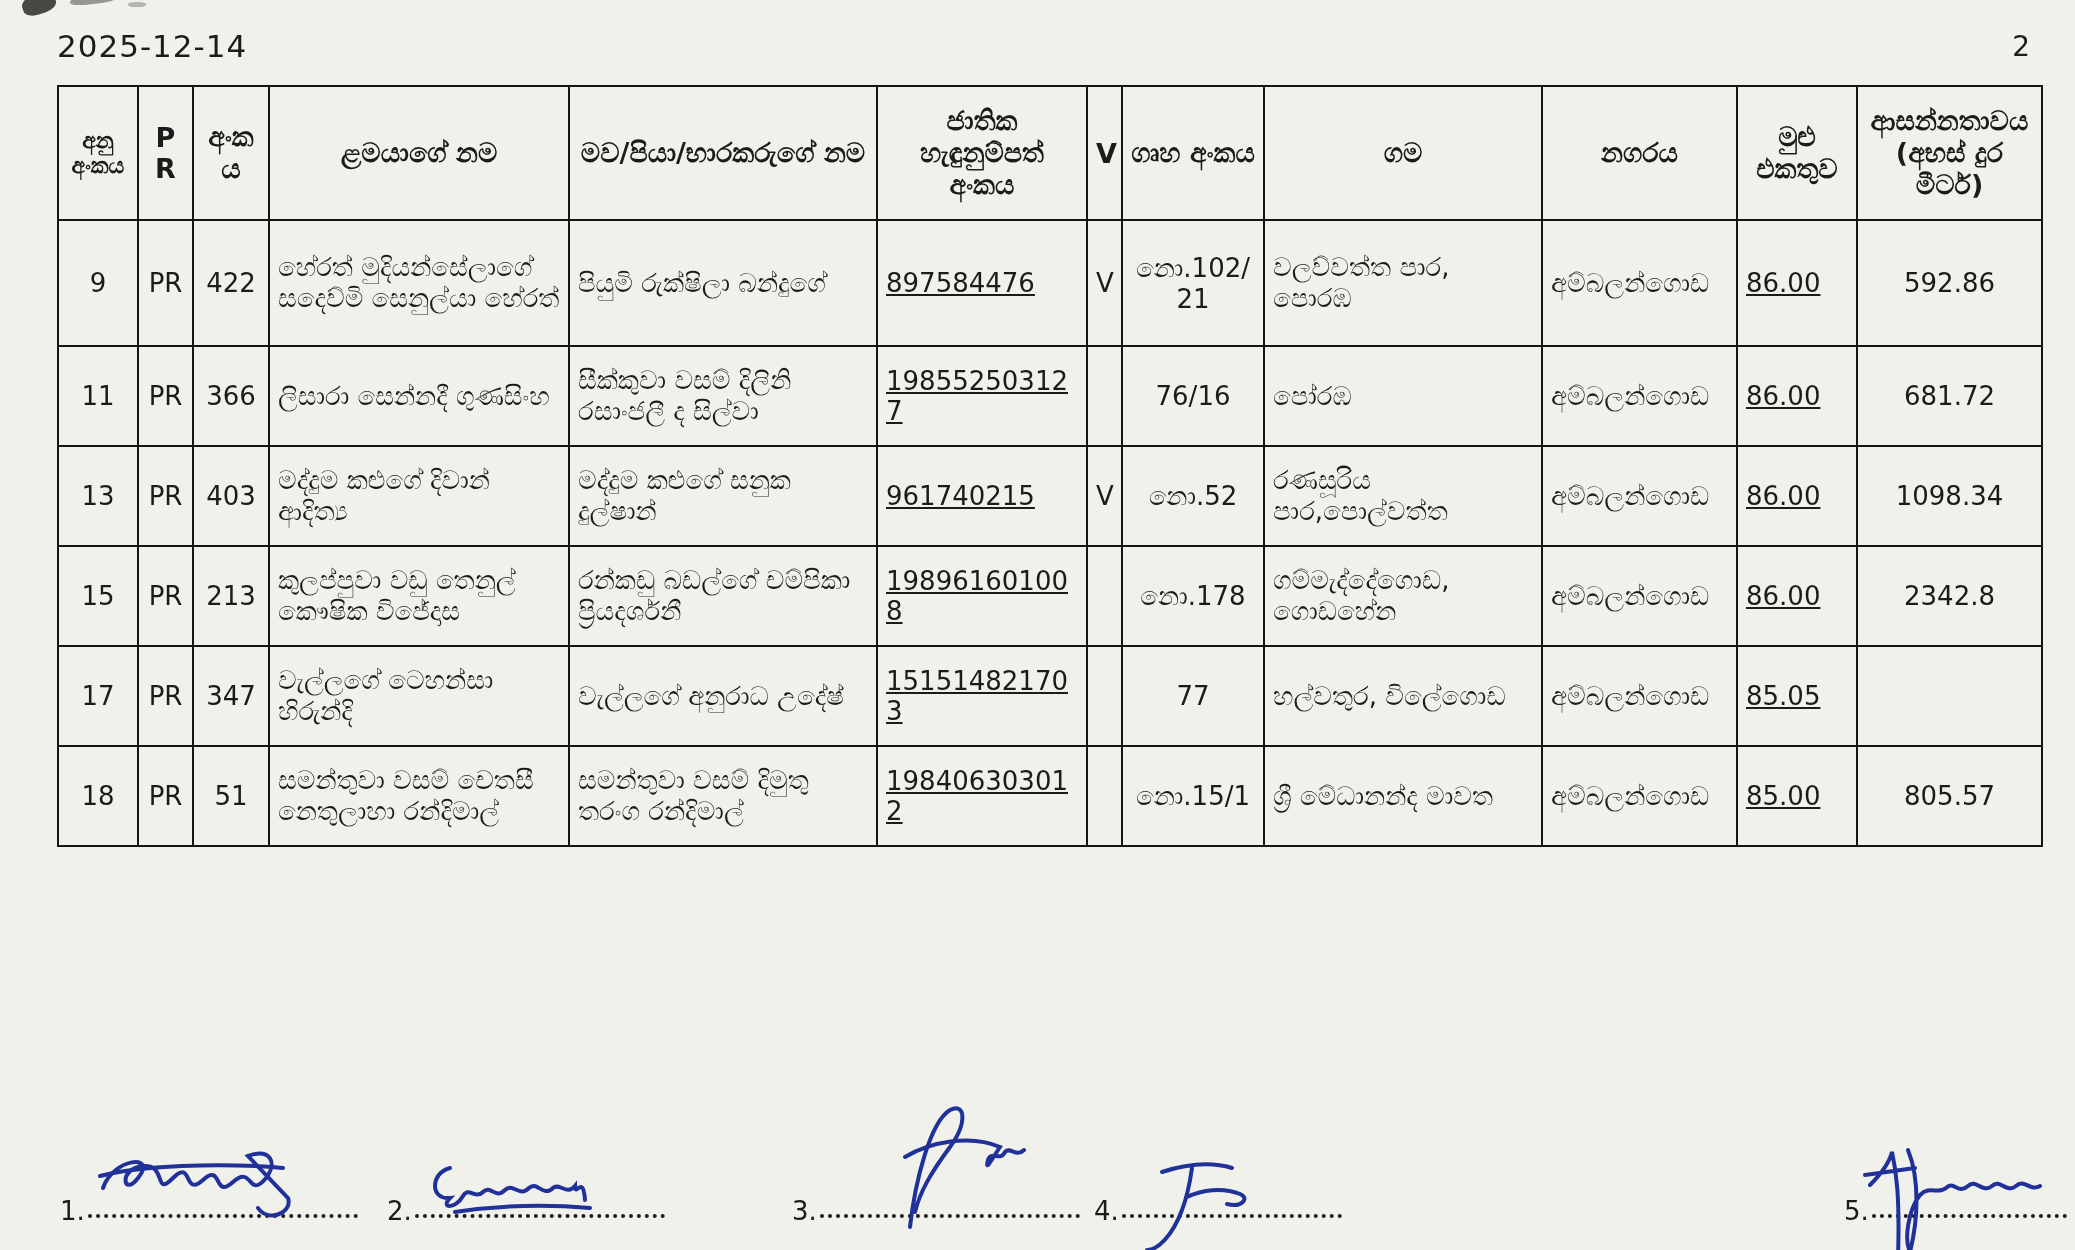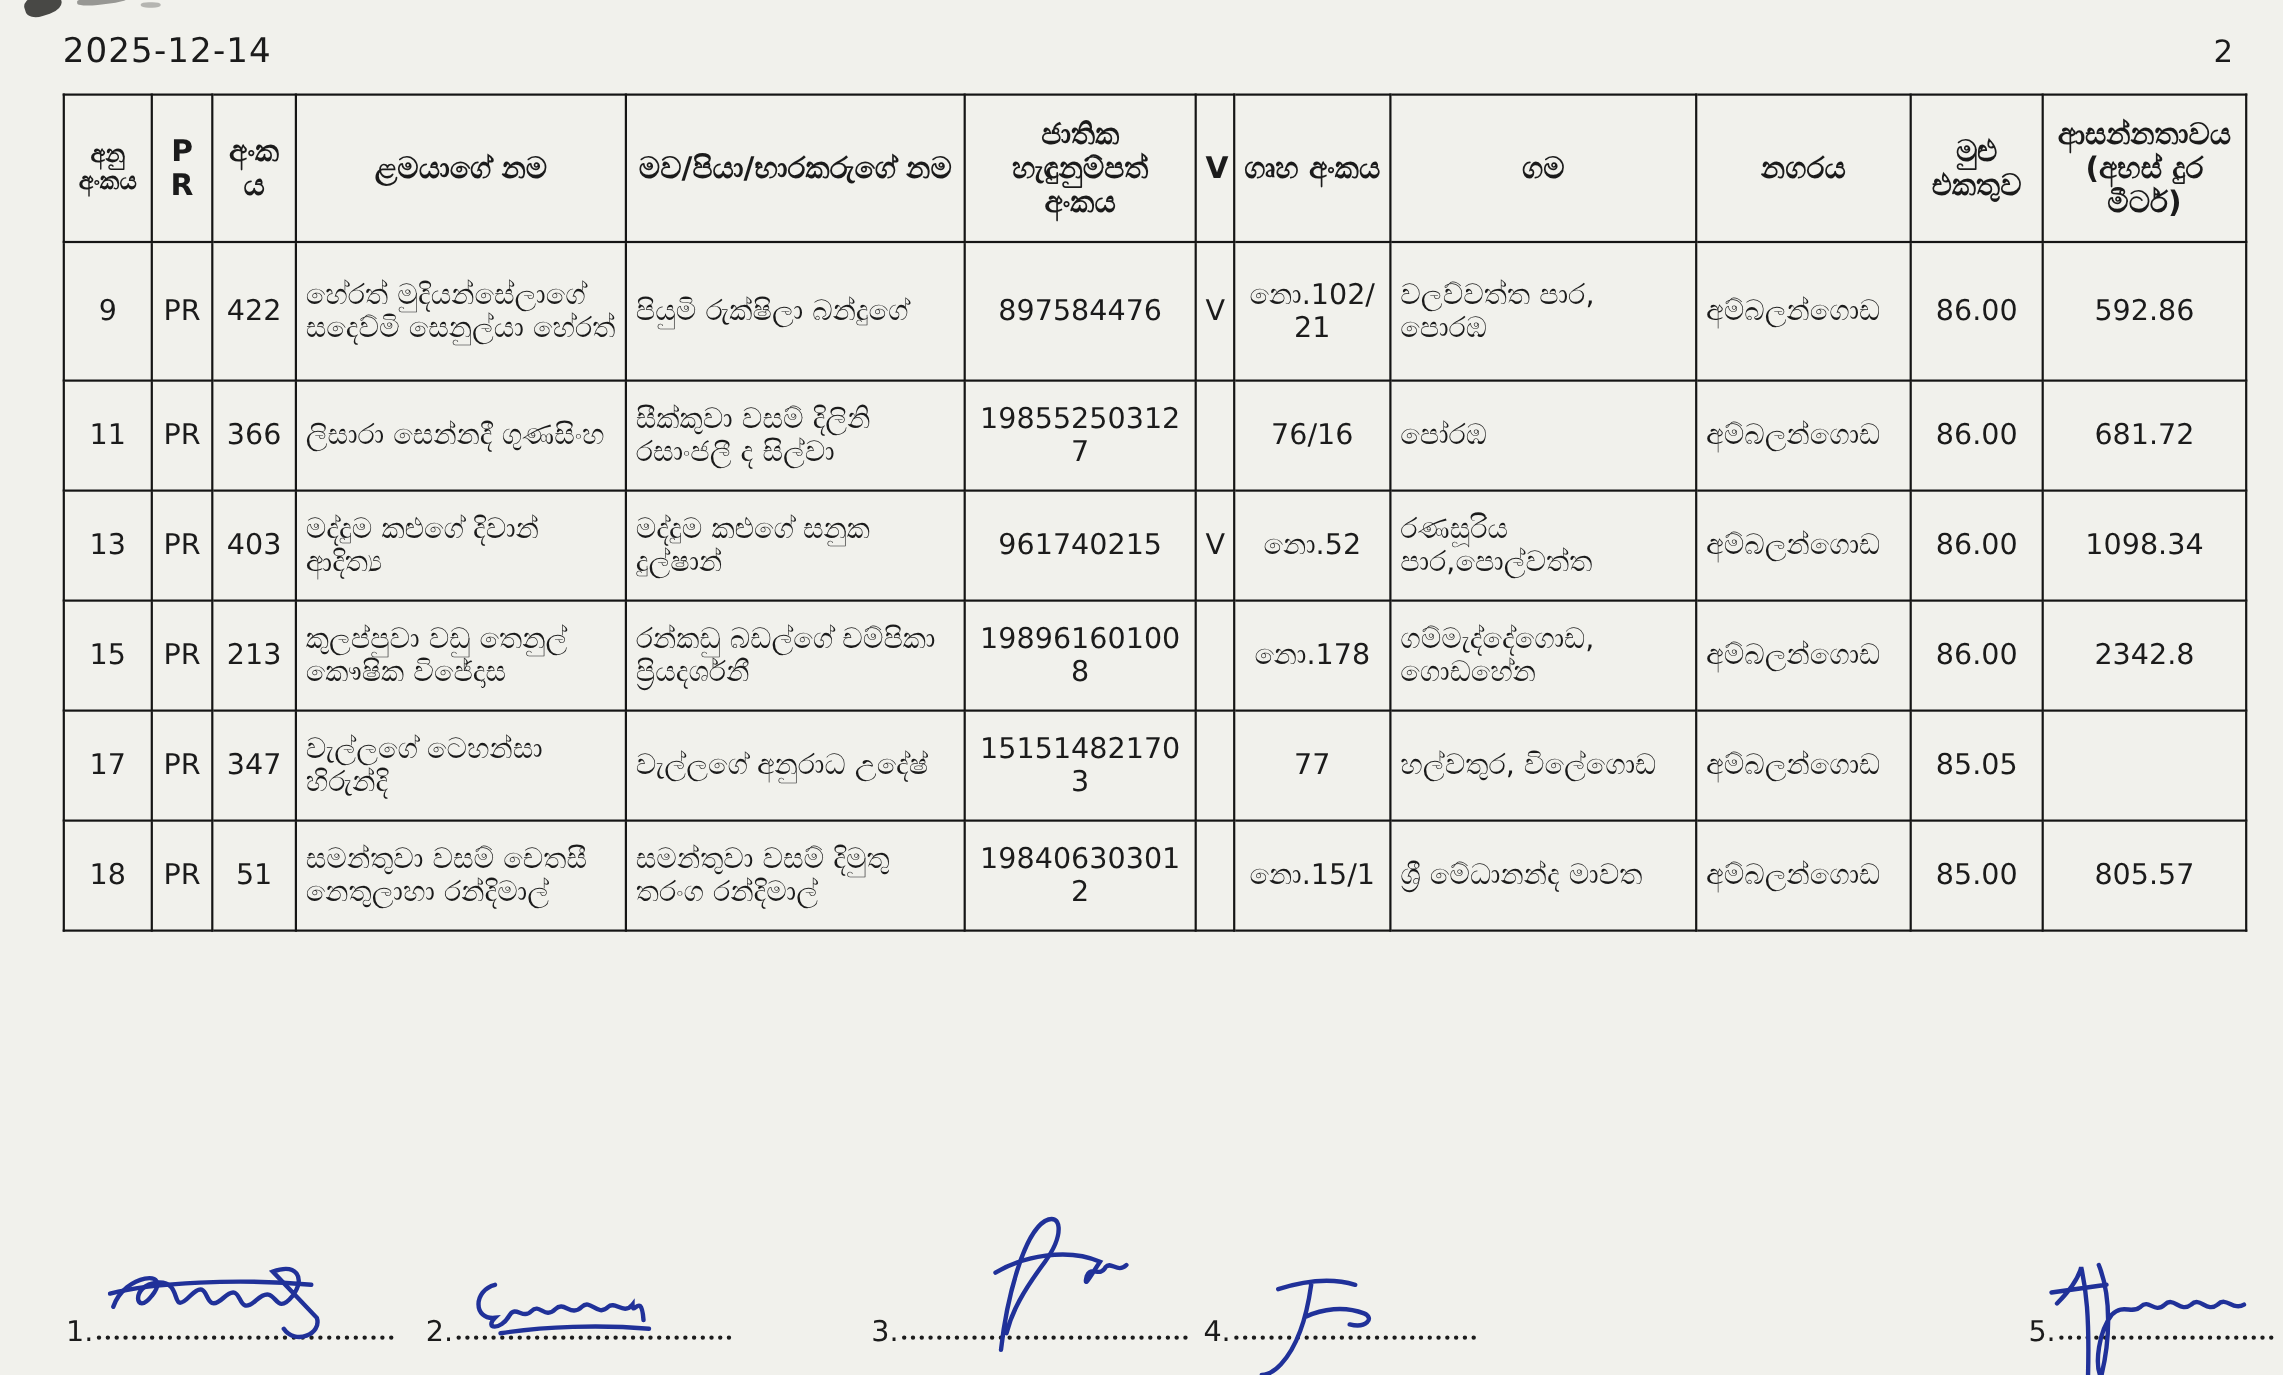--- a/index.html
+++ b/index.html
@@ -35,21 +35,21 @@
     word-wrap:break-word;
   }
   table.roster th{
     font-weight:bold;font-size:27px;height:120px;text-align:center;
   }
   table.roster td{height:86px;}
   table.roster tr.tall td{height:112px;}
   th.nic-h{text-align:right;padding-right:12px;margin-left:40px;}
   td.l{text-align:left;}
   td.c{text-align:center;}
-  td.r{text-align:center;padding-right:14px;font-size:29px;}
+  td.r{text-align:left;padding-right:14px;font-size:29px;text-decoration:underline;}
   td.num{font-size:29px;}
   td.serial{font-size:30px;text-align:center;}
 
   .sig-row{position:absolute;height:90px;}
   .sig-line{
     position:absolute;bottom:14px;left:0;right:0;
     border-bottom:4px dotted #1c1c1c;
   }
   .sig-no{position:absolute;bottom:6px;left:-28px;font-size:26px;}
   .sig-ink{position:absolute;left:10px;bottom:4px;}

